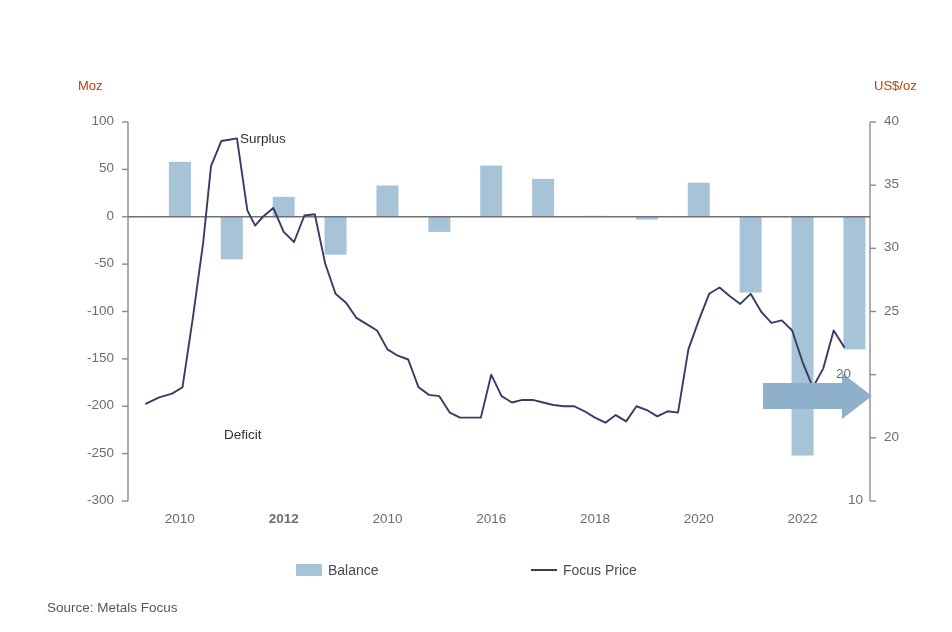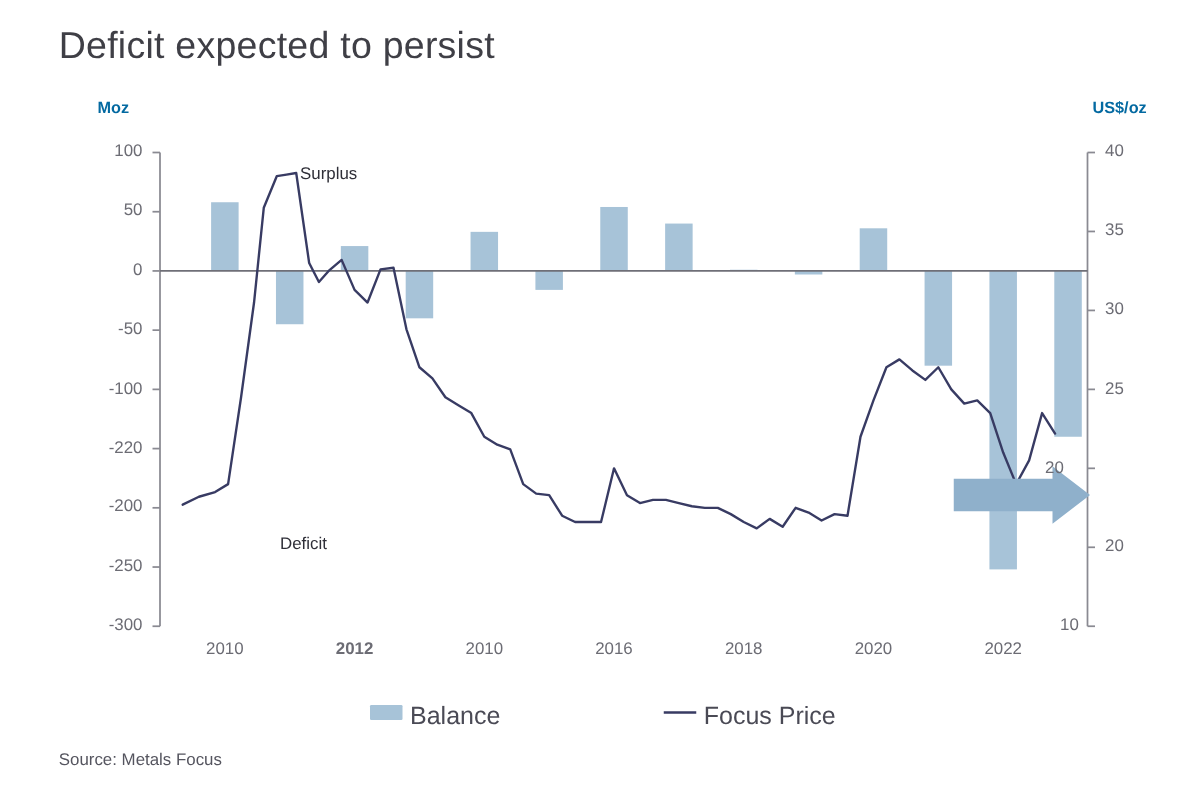--- a/index.html
+++ b/index.html
@@ -10,21 +10,21 @@
   }
   #stage{position:absolute;left:0;top:0;width:952px;height:632px;}
 
   .title{
     position:absolute;left:47px;top:20px;
     font-size:30px;color:#3f3f46;font-weight:400;letter-spacing:.2px;
     white-space:nowrap;
   }
 
   .axis-unit{
-    position:absolute;font-size:13px;font-weight:bold;color:#0369a1;
+    position:absolute;font-size:13px;font-weight:normal;color:#c2410c;
     white-space:nowrap;
   }
   #unit-left{left:78px;top:78px;}
   #unit-right{left:874px;top:78px;}
 
   .tick-label{
     position:absolute;font-size:13.5px;color:#6c6c74;
     white-space:nowrap;text-align:right;
   }
   .tick-label.right{text-align:left;}
@@ -34,38 +34,37 @@
   }
 
   .annot{
     position:absolute;font-size:13.5px;color:#2f2f38;white-space:nowrap;
   }
   .arrow-caption{
     position:absolute;font-size:13px;color:#232330;line-height:18px;
     white-space:nowrap;
   }
 
-  .legend-item{position:absolute;font-size:20px;color:#4a4a55;white-space:nowrap;}
+  .legend-item{position:absolute;font-size:14px;color:#4a4a55;white-space:nowrap;}
   .legend-swatch{
     position:absolute;width:26px;height:12px;border-radius:1px;
   }
   .legend-line{position:absolute;width:26px;height:2px;}
 
   .source{
     position:absolute;left:47px;top:600px;
     font-size:13.5px;color:#55555f;white-space:nowrap;
   }
   svg{position:absolute;left:0;top:0;}
 </style>
 </head>
 <body>
 
 <div id="stage">
 
-  <div class="title">Deficit expected to persist</div>
 
   <div class="axis-unit" id="unit-left">Moz</div>
   <div class="axis-unit" id="unit-right">US$/oz</div>
 
   <svg id="plot" width="952" height="632">
       <line x1="128" y1="122" x2="128" y2="501" stroke="#8a8a92" stroke-width="1.4"></line>
       <line x1="870" y1="122" x2="870" y2="501" stroke="#8a8a92" stroke-width="1.4"></line>
       <line x1="122" y1="122" x2="128" y2="122" stroke="#8a8a92" stroke-width="1.4"></line>
       <line x1="122" y1="169.375" x2="128" y2="169.375" stroke="#8a8a92" stroke-width="1.4"></line>
       <line x1="122" y1="216.75" x2="128" y2="216.75" stroke="#8a8a92" stroke-width="1.4"></line>
@@ -102,21 +101,21 @@
       L 872 396 L 842 419 L 842 409
       L 763 409 Z" fill="#8fb0cb"></path>
     </svg>
 
   <div id="tick-layer">
       <div class="tick-label" style="left: 50px; width: 64px; top: 113px;">100</div>
       <div class="tick-label" style="left: 50px; width: 64px; top: 160.375px;">50</div>
       <div class="tick-label" style="left: 50px; width: 64px; top: 207.75px;">0</div>
       <div class="tick-label" style="left: 50px; width: 64px; top: 255.125px;">-50</div>
       <div class="tick-label" style="left: 50px; width: 64px; top: 302.5px;">-100</div>
-      <div class="tick-label" style="left: 50px; width: 64px; top: 349.875px;">-220</div>
+      <div class="tick-label" style="left: 50px; width: 64px; top: 349.875px;">-150</div>
       <div class="tick-label" style="left: 50px; width: 64px; top: 397.25px;">-200</div>
       <div class="tick-label" style="left: 50px; width: 64px; top: 444.625px;">-250</div>
       <div class="tick-label" style="left: 50px; width: 64px; top: 492px;">-300</div>
       <div class="tick-label right" style="left: 884px; top: 113px;">40</div>
       <div class="tick-label right" style="left: 884px; top: 176.167px;">35</div>
       <div class="tick-label right" style="left: 884px; top: 239.333px;">30</div>
       <div class="tick-label right" style="left: 884px; top: 302.5px;">25</div>
       <div class="tick-label right" style="left: 836px; top: 365.667px;">20</div>
       <div class="tick-label right" style="left: 884px; top: 428.833px;">20</div>
       <div class="tick-label right" style="left: 848px; top: 492px;">10</div>

